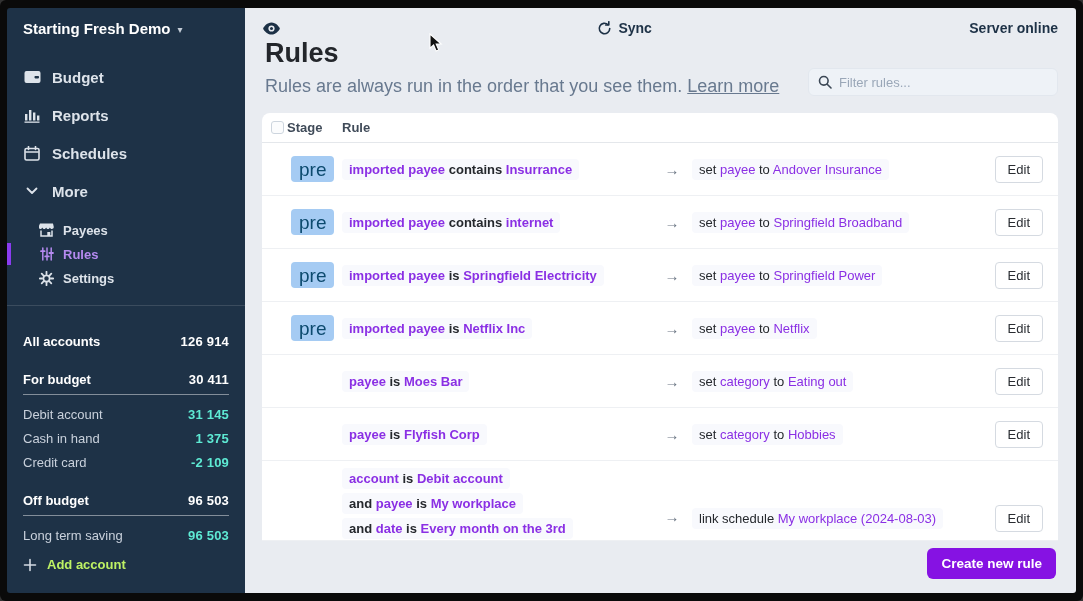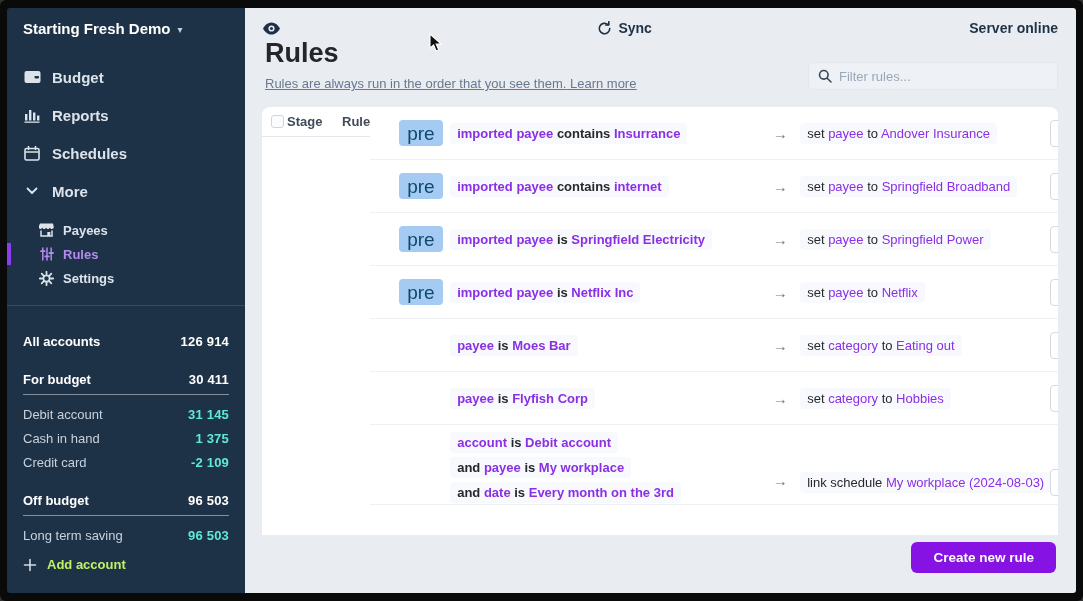--- a/index.html
+++ b/index.html
@@ -42,32 +42,32 @@
 
   
   .main { flex:1; min-width:0; background:#e9ecf1; display:flex; flex-direction:column; }
   .topbar { display:flex; justify-content:space-between; align-items:center; gap:25px;
             padding:12px 18px 0; color:#1d3146; font-size:14px; font-weight:600; }
   .tb-item { display:flex; align-items:center; gap:6px; cursor:pointer; }
 
   .header-row { display:flex; justify-content:space-between; align-items:flex-end;
                 padding:0 18px 0 20px; margin-top:2px; }
   .page-title { font-size:27px; font-weight:700; color:#23262b; line-height:1.15; }
-  .subtitle { font-size:13px; color:#68798f; margin-top:7px;text-decoration:underline; }
+  .subtitle { font-size:18px; color:#68798f; margin-top:7px; }
   .subtitle a { color:#68798f; text-decoration:underline; cursor:pointer; }
   .filter { width:250px; height:28px; background:#eef2f7; border:1px solid #e2e7ee;
             border-radius:6px; display:flex; align-items:center; gap:7px;
             padding:0 9px; margin-bottom:1px; }
   .filter input { flex:1; border:none; background:transparent; outline:none;
                   font-size:13px; color:#333; font-family:inherit; }
   .filter input::placeholder { color:#9aa7b8; }
 
   
   .table { margin:16px 18px 0 17px; background:#fff; border-radius:8px 8px 0 0;
-           height:428px; overflow:hidden; display:flex; flex-direction:row;
+           height:428px; overflow:hidden; display:flex; flex-direction:column;
            font-size:13px; color:#25282d; }
   .thead { display:flex; align-items:center; height:30px; flex-shrink:0;
            border-bottom:1px solid #e4e7eb; color:#404b59; font-weight:600; }
   .cell-check { width:25px; padding-left:9px; display:flex; align-items:center; }
   .checkbox { width:13px; height:13px; border:1.5px solid #cdd5de; border-radius:3px;
               background:#fbfcfd; cursor:pointer; }
   .cell-stage { width:55px; }
   .th-stage { width:55px; }
   .th-rule  { flex:1; }
   .rule-row { display:flex; align-items:center; height:53px; border-bottom:1px solid #eef0f3;
@@ -83,21 +83,21 @@
   .badge { background:#a5cbf3; color:#0c4a6e; border-radius:4px; padding:2.5px 8px;
            margin-left:4px; font-size:19px; }
   .chip { background:#f8f9fd; border-radius:4px; padding:3px 7px; white-space:nowrap; }
   .chip .hl { color:#8a2fe4; }
   .edit-btn { background:#fff; border:1px solid #d5dae1; border-radius:4px; color:#2a2d32;
               font-size:13px; font-family:inherit; padding:5px 12px; cursor:pointer; }
 
   .footer { display:flex; justify-content:flex-end; padding:7px 20px 0; }
   .create-btn { background:#8612e3; color:#fff; border:none; border-radius:6px;
                 font-size:13.5px; font-weight:600; font-family:inherit;
-                padding:8px 22px; cursor:pointer; }
+                padding:8px 14px; cursor:pointer; }
 
   .cursor { position:absolute; left:429px; top:33px; pointer-events:none; z-index:50; }
 
   svg { display:block; }
 </style>
 </head>
 <body>
 
 <div class="frame">
   <div class="window">

